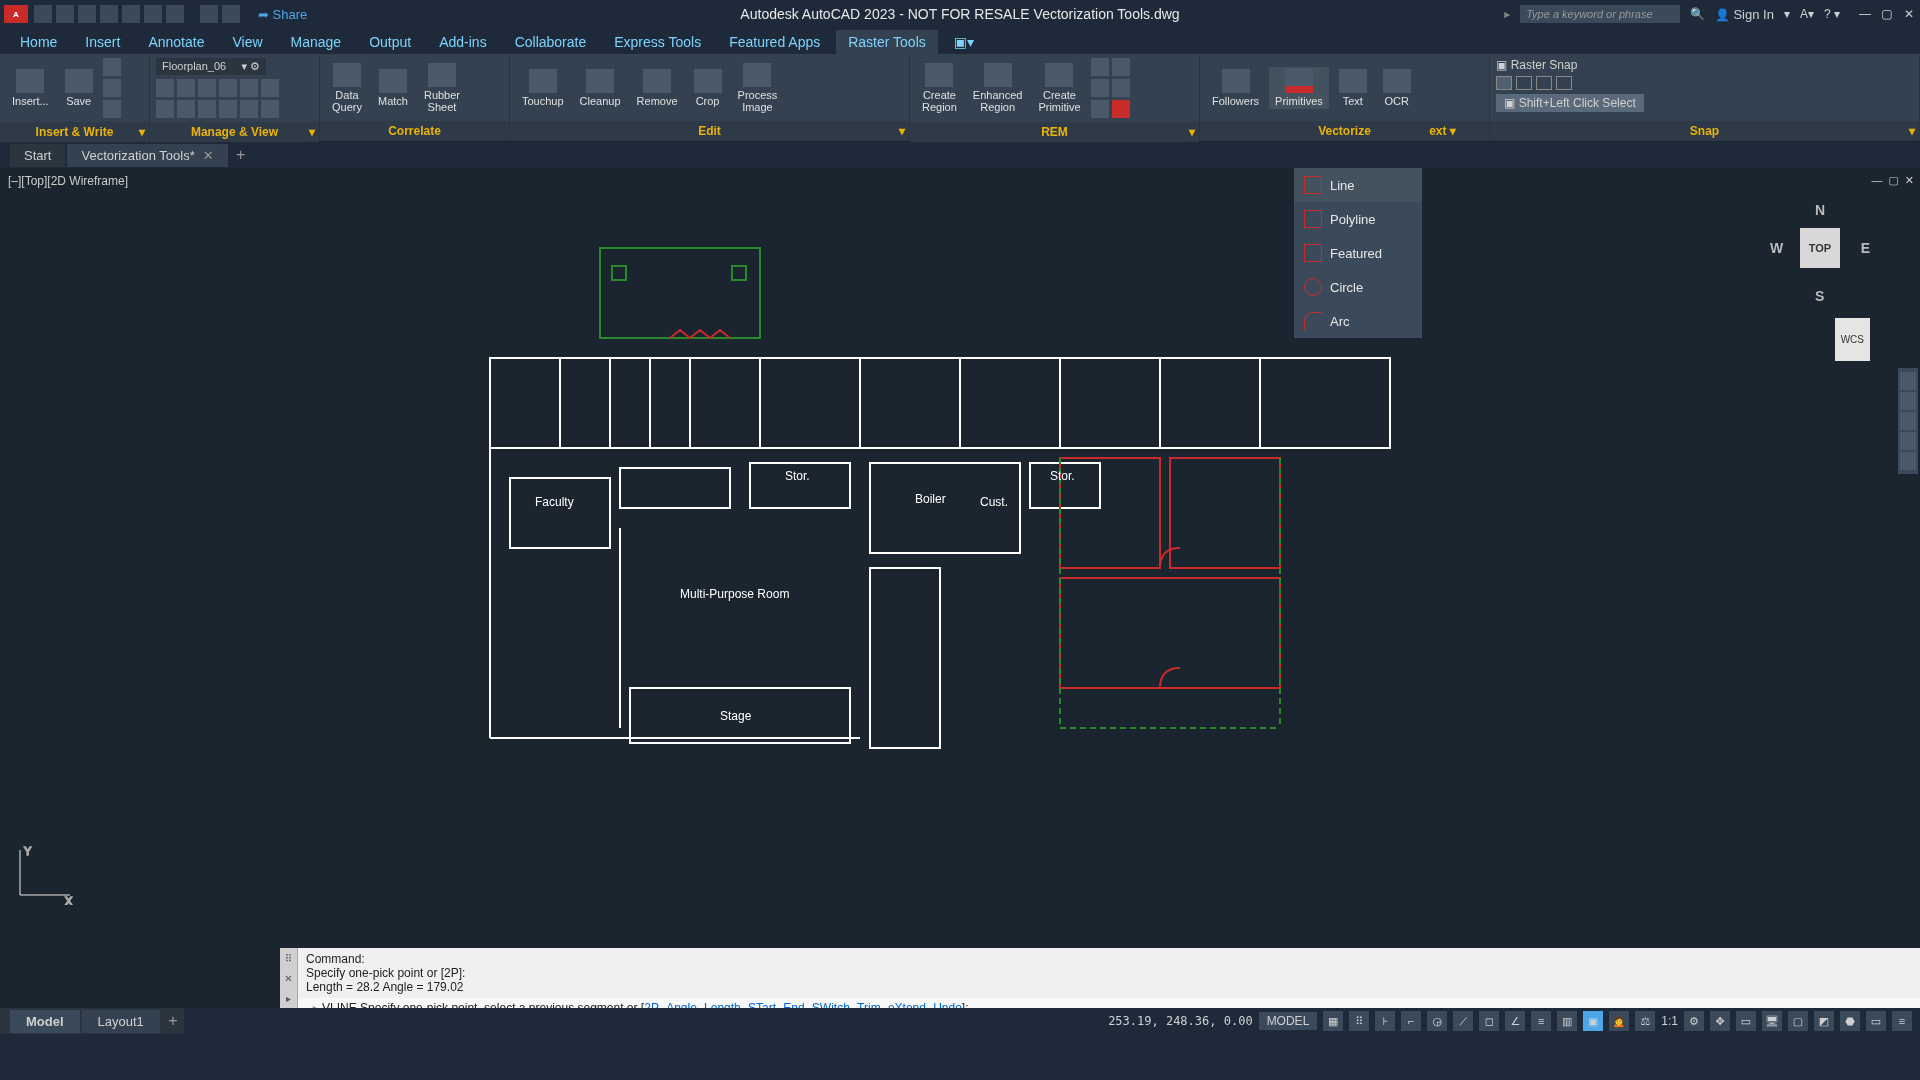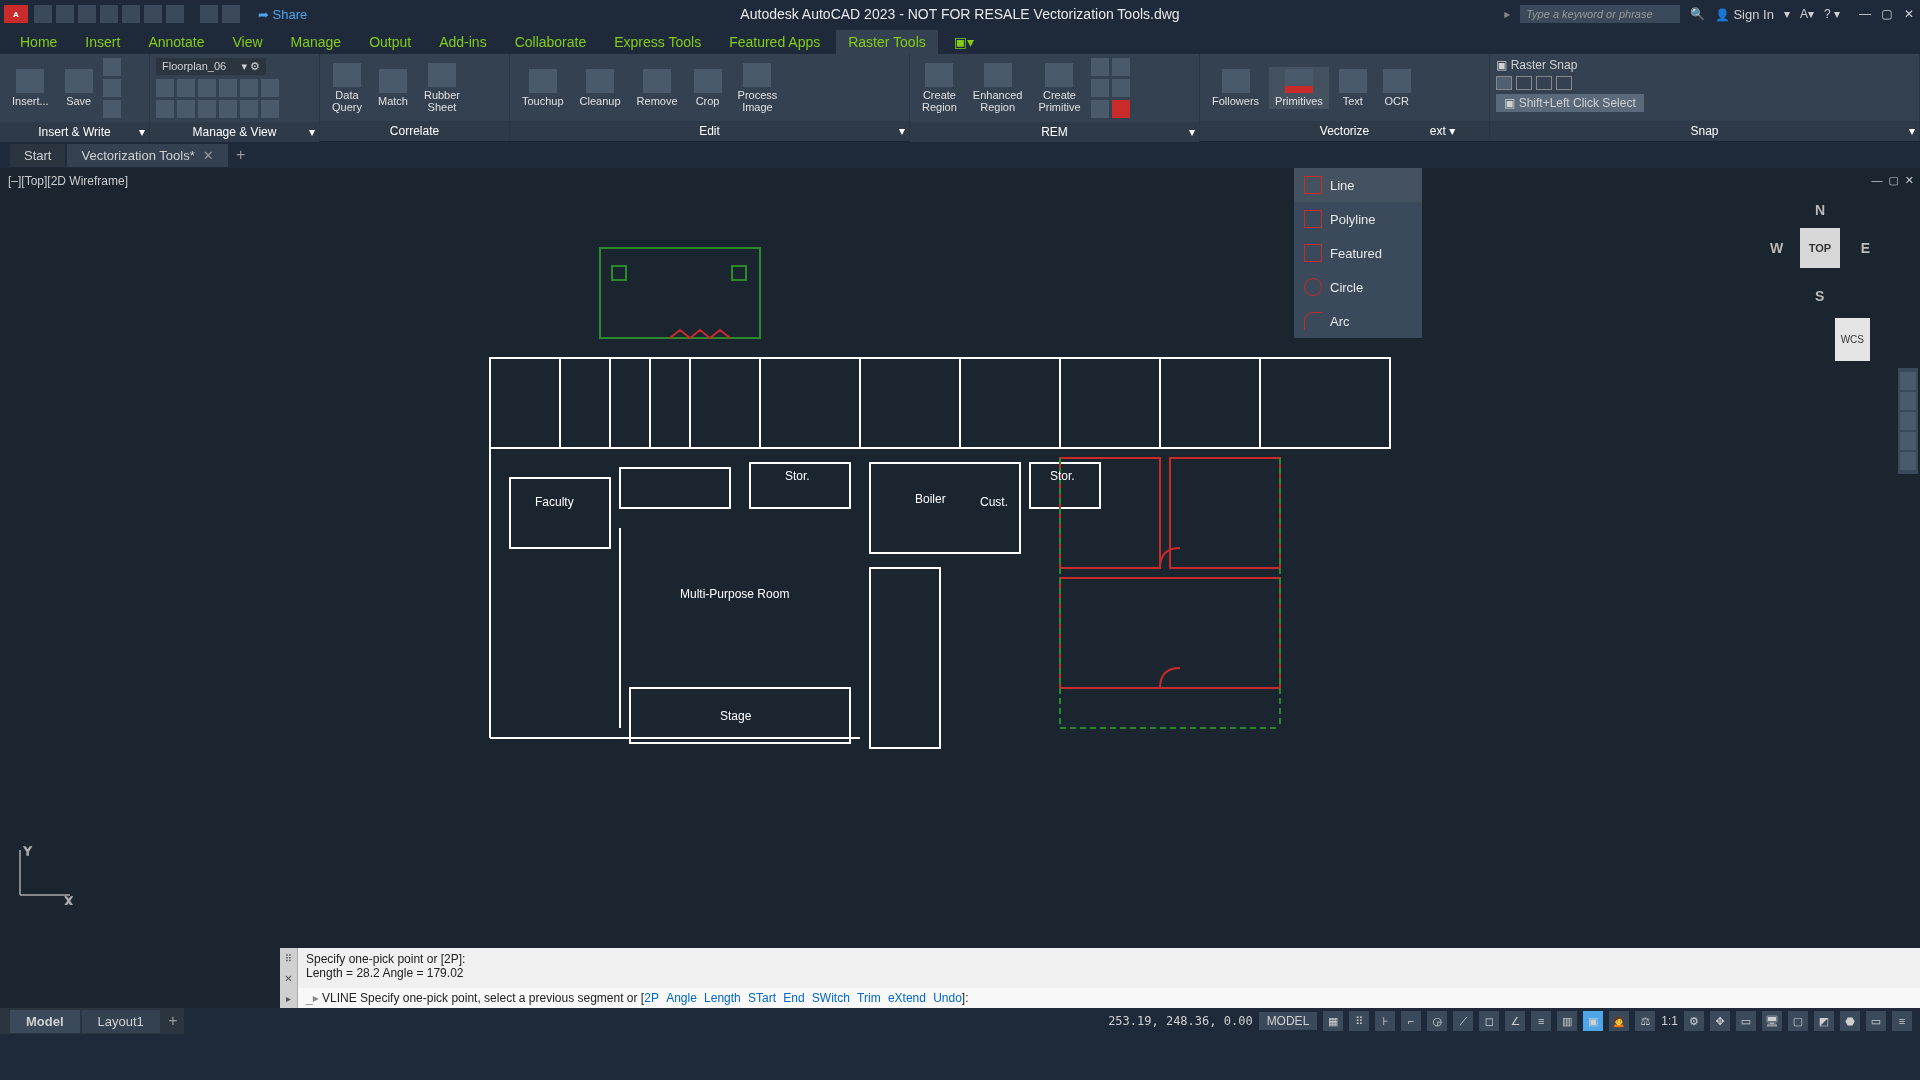--- a/index.html
+++ b/index.html
@@ -16,28 +16,28 @@
 .title-app { color: #e8e8e8; }
 .title-file { color: #e8e8e8; }
 .title-right { margin-left: auto; display: flex; align-items: center; gap: 10px; }
 .search-box { background: #3a4a5a; width: 160px; height: 18px; padding: 0 6px; color: #999; font-style: italic; font-size: 11px; line-height: 18px; }
 .signin { color: #d0d0d0; font-size: 13px; }
 .win-controls { display: flex; gap: 8px; margin-left: 8px; }
 .win-btn { width: 14px; height: 14px; color: #d0d0d0; text-align: center; line-height: 14px; }
 
 
 .menubar { height: 26px; background: #1e2a3a; display: flex; align-items: flex-end; padding-left: 8px; gap: 4px; }
-.menu-tab { padding: 4px 12px; color: #84cc16; font-size: 14px; }
+.menu-tab { padding: 4px 12px; color: #7dd3fc; font-size: 14px; }
 .menu-tab.active { background: #334150; }
 
 
 .ribbon { height: 88px; background: #334150; display: flex; border-bottom: 1px solid #1a2530; }
 .ribbon-panel { border-right: 1px solid #2a3540; display: flex; flex-direction: column; }
 .ribbon-panel-body { flex: 1; display: flex; align-items: center; padding: 4px 6px; gap: 4px; }
-.ribbon-panel-title { height: 20px; background: #2e3a48; text-align: center; font-size: 12px; color: #ffffff; line-height: 20px; padding: 0 6px; position: relative; }
+.ribbon-panel-title { height: 20px; background: #2e3a48; text-align: center; font-size: 12px; color: #eab308; line-height: 20px; padding: 0 6px; position: relative; font-weight: bold; }
 .ribbon-panel-title .arrow { position: absolute; right: 4px; }
 .rbtn { display: flex; flex-direction: column; align-items: center; justify-content: center; min-width: 40px; padding: 2px 6px; }
 .rbtn .icon { width: 28px; height: 24px; background: #4a5a6a; margin-bottom: 2px; }
 .rbtn .label { font-size: 11px; color: #e0e0e0; text-align: center; line-height: 12px; }
 .rbtn.big .label { white-space: pre-line; }
 .rbtn.sel { background: #445260; }
 .small-grid { display: grid; grid-template-columns: repeat(6,18px); grid-auto-rows: 18px; gap: 3px; }
 .small-grid .sb { background: #4a5a6a; }
 .combo { background: #2a3540; padding: 2px 6px; font-size: 11px; width: 110px; display: flex; justify-content: space-between; }
 .snap-row { display: flex; gap: 4px; align-items: center; }
@@ -433,20 +433,21 @@
 
 <div class="cmdpanel">
   <div class="cmd-left"></div>
   <div class="cmd-handle">
       <span>⠿</span>
       <span>✕</span>
       <span>▸</span>
     </div>
   <div style="flex:1;display:flex;flex-direction:column">
     <div class="cmd-hist">
+      <div>Command:</div>
       <div>Specify one-pick point or [2P]:</div>
       <div>Length = 28.2 Angle = 179.02</div>
     </div>
     <div class="cmd-line">
       <span style="color:#888">_▸ </span><span>VLINE Specify one-pick point, select a previous segment or [</span><span class="opt">2P</span> <span class="opt">Angle</span> <span class="opt">Length</span> <span class="opt">STart</span> <span class="opt">End</span> <span class="opt">SWitch</span> <span class="opt">Trim</span> <span class="opt">eXtend</span> <span class="opt">Undo</span><span>]:</span>
     </div>
   </div>
 </div>
 
 <div style="display:flex;height:26px">

